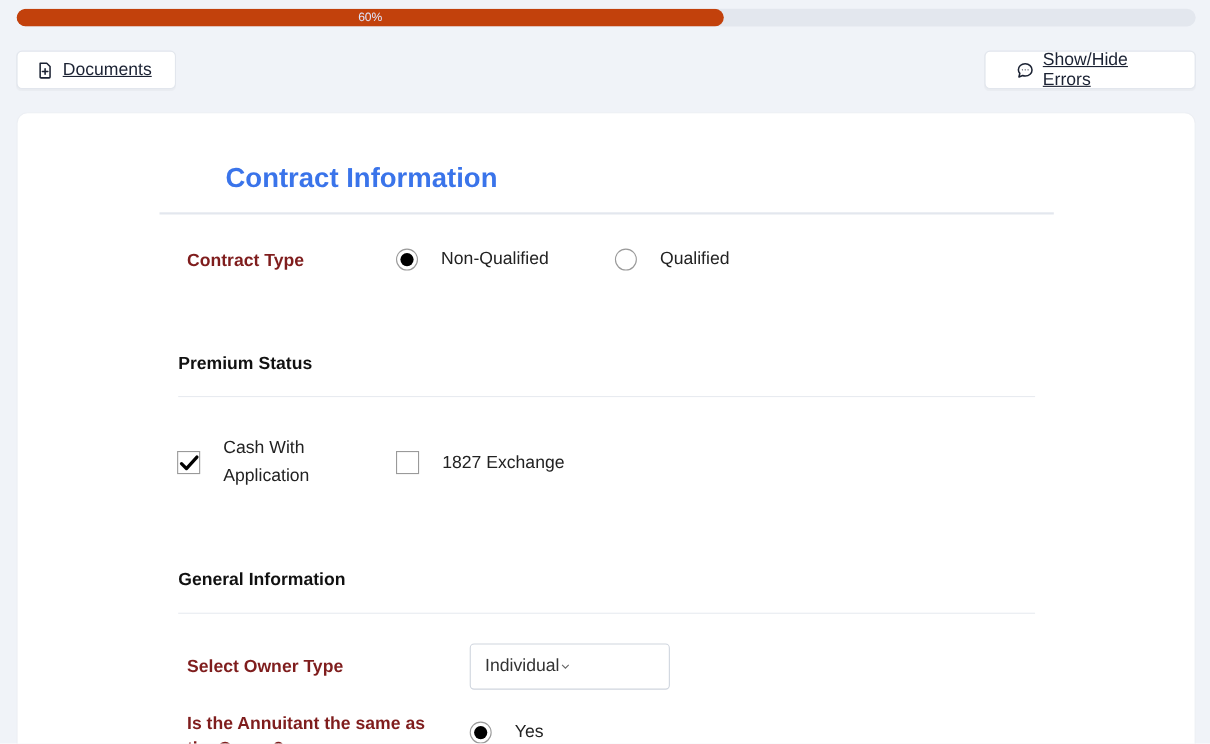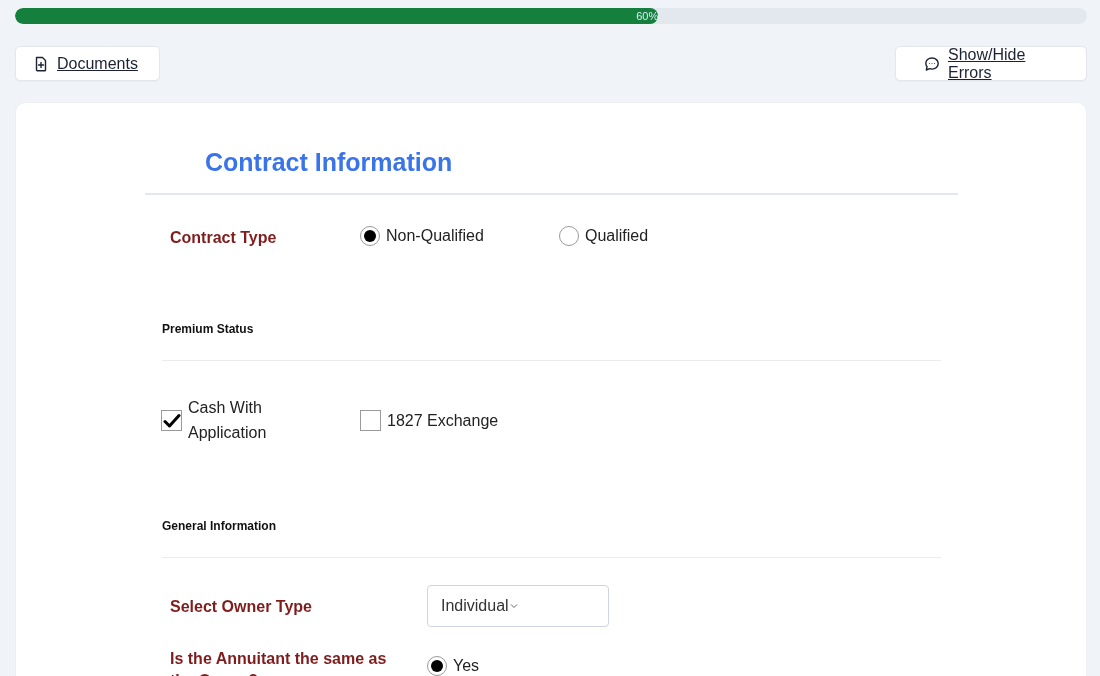--- a/index.html
+++ b/index.html
@@ -9,22 +9,22 @@
     font-family: "Liberation Sans", sans-serif;
     color: #111;
     position: relative;
   }
   
   .progress-track {
     position: absolute; left: 15px; top: 8px; width: 1072px; height: 16px;
     background: #e3e7ee; border-radius: 8px; overflow: hidden;
   }
   .progress-fill {
-    height: 100%; background: #15803d; border-radius: 8px;
-    display: flex; align-items: center; justify-content: flex-end;
+    height: 100%; background: #c2410c; border-radius: 8px;
+    display: flex; align-items: center; justify-content: center;
     color: #dfe7ff; font-size: 11px; font-family: "Liberation Sans", sans-serif;
   }
   
   .top-btn {
     position: absolute; top: 46px; height: 35px;
     background: #fff; border: 1px solid #e2e6ed; border-radius: 5px;
     display: flex; align-items: center; gap: 8px;
     font-size: 16px; color: #1b2233; padding: 0 16px 0 17px;
     box-shadow: 0 1px 1px rgba(0,0,0,0.03);
     cursor: pointer;
@@ -44,27 +44,27 @@
     font-size: 25px; font-weight: bold; color: #3a74ea; margin-left: 44px;
   }
   .title-rule {
     position: absolute; left: 145px; top: 193px; width: 813px; height: 2px;
     background: #e3e7ee;
   }
   .field-label {
     position: absolute; font-size: 16px; font-weight: bold; color: #7f1d1d;
   }
   .sub-heading {
-    position: absolute; left: 162px; font-size: 12px; font-weight: bold; color: #111;
+    position: absolute; left: 162px; font-size: 16px; font-weight: bold; color: #111;
   }
   .sub-rule {
     position: absolute; left: 162px; width: 779px; height: 1px; background: #e8ebf0;
   }
   .opt {
-    position: absolute; display: flex; align-items: center; gap: 6px;
+    position: absolute; display: flex; align-items: center; gap: 21px;
     font-size: 16px; color: #222; cursor: pointer;
   }
   .radio {
     width: 20px; height: 20px; border-radius: 50%;
     border: 1px solid #9a9a9a; background: #fff; position: relative; flex: none;
   }
   .radio.checked::after {
     content: ""; position: absolute; left: 3px; top: 3px; width: 12px; height: 12px;
     border-radius: 50%; background: #000;
   }

